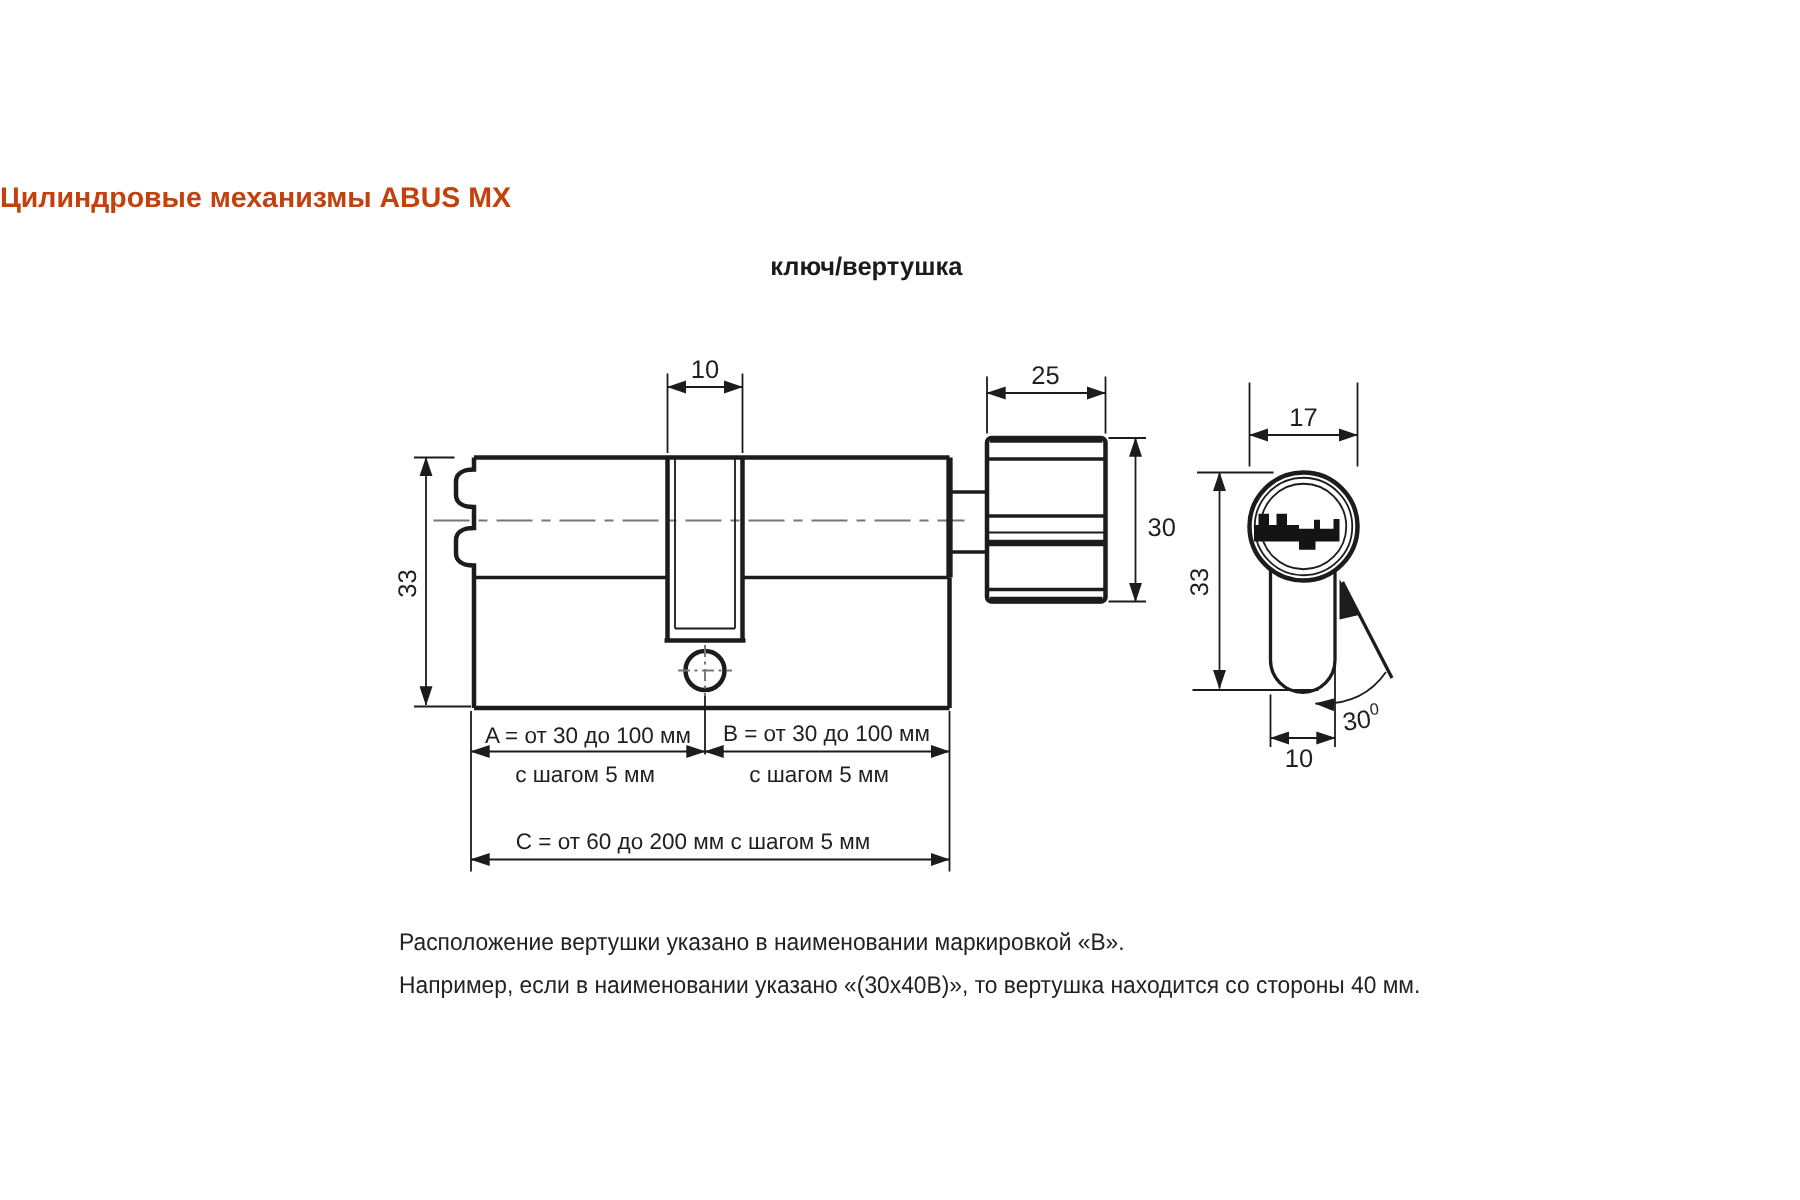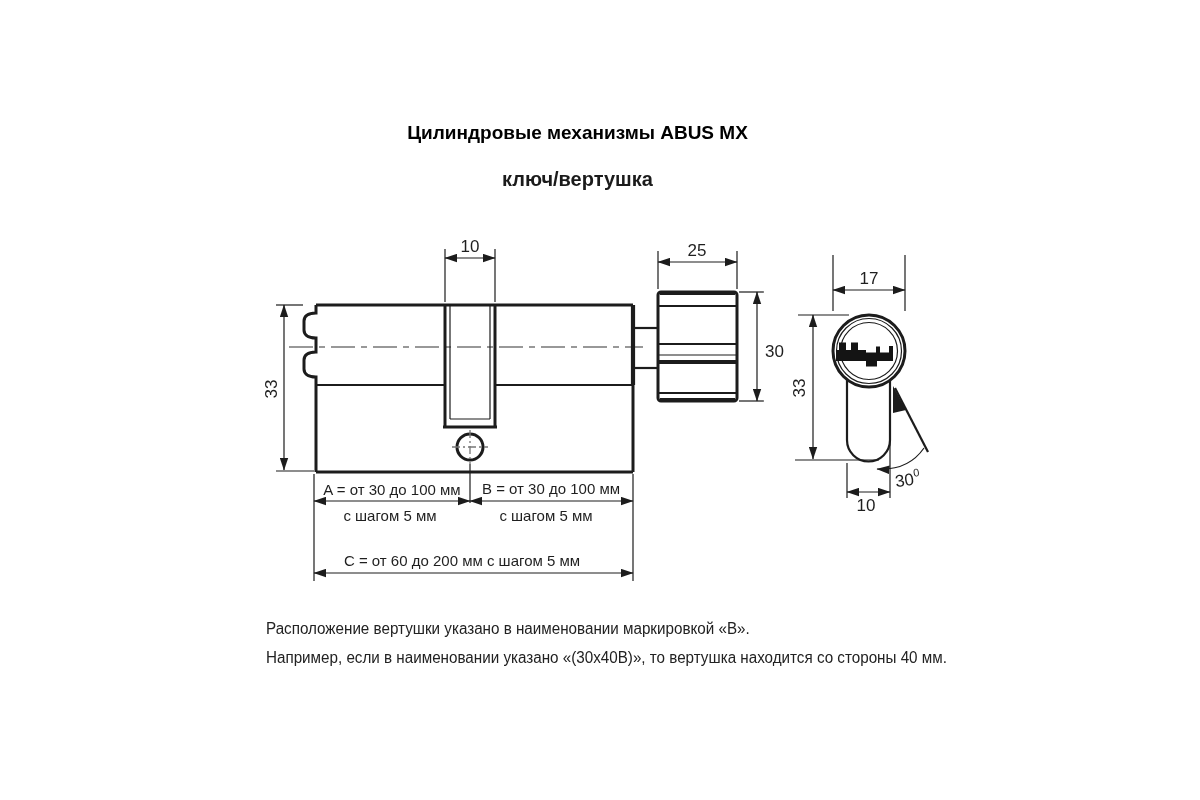--- a/index.html
+++ b/index.html
@@ -1,21 +1,21 @@
 <!DOCTYPE html>
 <html><head>
 <meta charset="utf-8">
 <style>
   html,body{margin:0;padding:0;background:#fff;}
   .page{position:relative;width:1200px;height:800px;background:#ffffff;overflow:hidden;
         font-family:"Liberation Sans",sans-serif;color:#1f1f1f;}
-  .title-band{position:absolute;left:0;top:122px;width:1155px;text-align:center;
-              font-size:19px;font-weight:bold;color:#000000;}
+  .title-band{position:absolute;left:0;top:122px;width:1155px;text-align:left;
+              font-size:19px;font-weight:bold;color:#c2410c;}
   .subtitle-band{position:absolute;left:0;top:168px;width:1155px;text-align:center;
-              font-size:20px;font-weight:bold;color:#1b1b1b;}
+              font-size:17px;font-weight:bold;color:#1b1b1b;}
   .note{position:absolute;left:266px;font-size:16px;color:#222;
         transform:scaleX(0.95);transform-origin:left top;white-space:nowrap;}
   .note1{top:620px;}
   .note2{top:649px;}
   svg{position:absolute;left:0;top:0;}
   svg text{font-family:"Liberation Sans",sans-serif;fill:#1f1f1f;}
   .dimnum{font-size:17px;}
   .dimlabel{font-size:15px;}
   .thin{stroke:#1c1c1c;stroke-width:1.2;fill:none;}
   .med{stroke:#1c1c1c;stroke-width:2.2;fill:none;}

